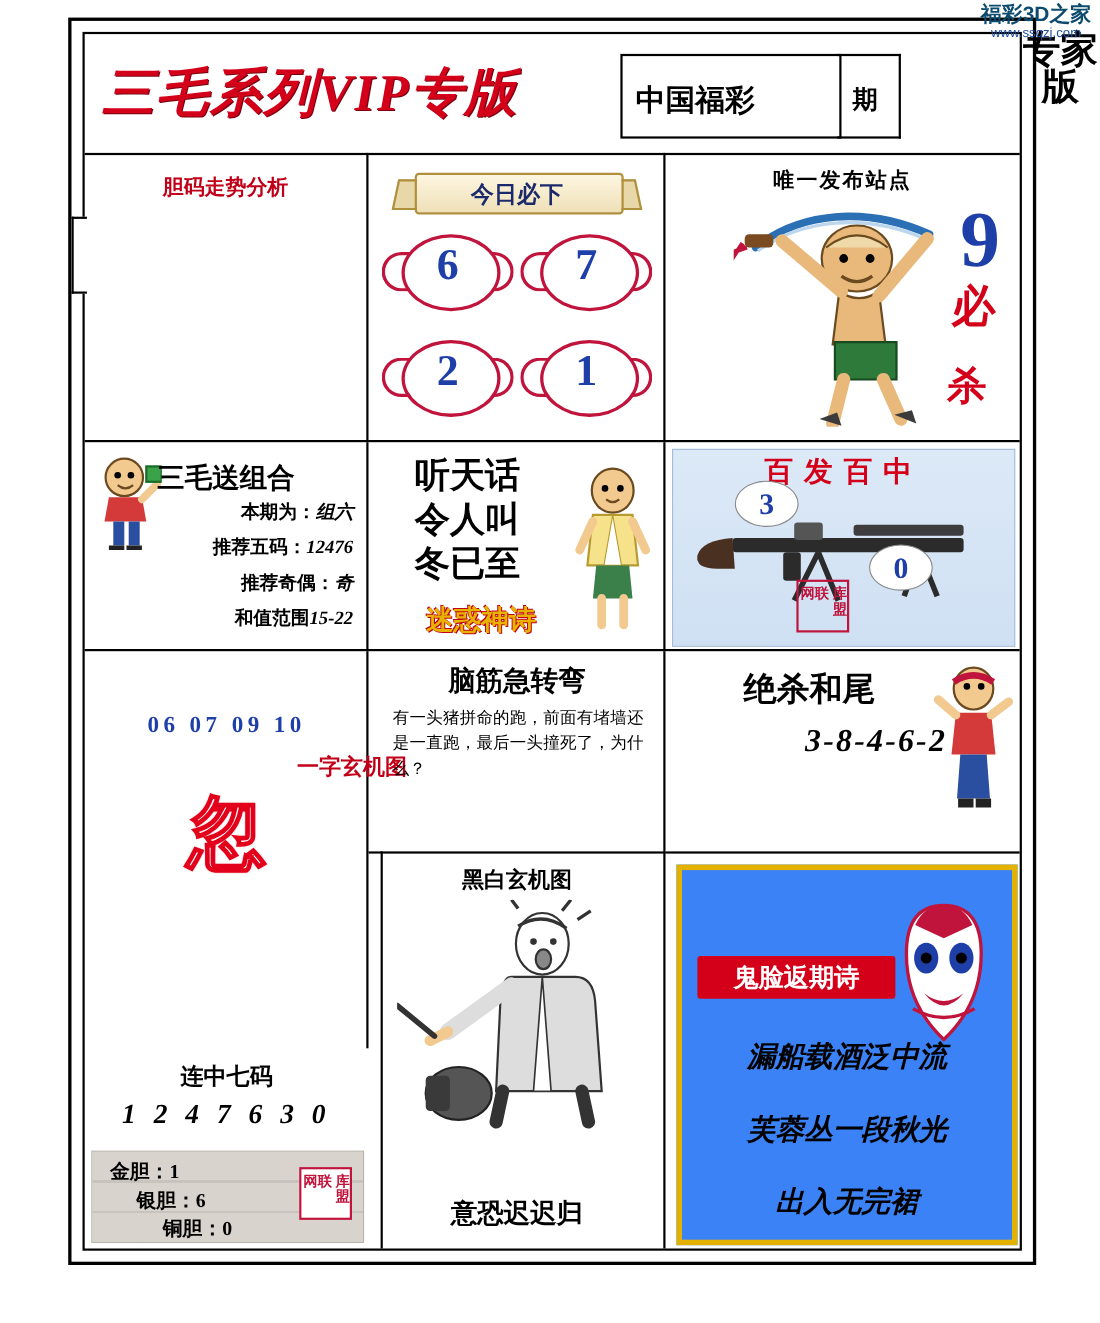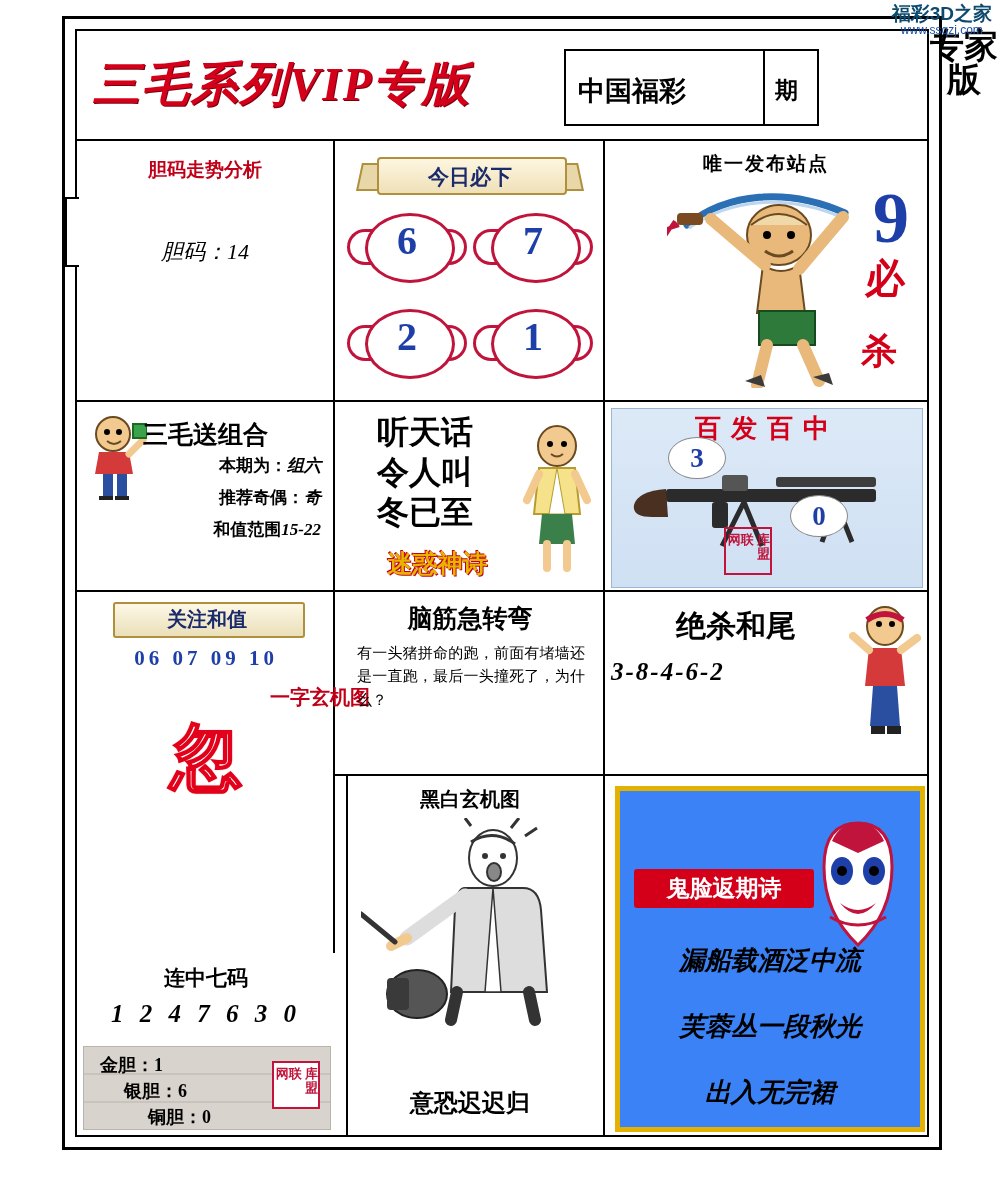--- a/index.html
+++ b/index.html
@@ -97,21 +97,21 @@
   .hezhi{position:absolute;left:0;top:54px;width:258px;text-align:center;font-size:21px;font-weight:bold;color:#1f3fa8;letter-spacing:4px;font-family:"Liberation Serif",serif;}
   .yizi{position:absolute;left:0;top:92px;width:293px;text-align:right;font-size:20px;font-weight:bold;color:#c00018;}
   .bigchar{position:absolute;left:0;top:118px;width:258px;text-align:center;font-size:72px;font-weight:bold;color:#fff;-webkit-text-stroke:2px #e2001a;text-shadow:0 0 2px #e2001a;font-family:"Liberation Serif",serif;}
 
   
   .naojin{position:absolute;left:0;top:10px;width:270px;text-align:center;font-size:25px;font-weight:bold;color:#000;}
   .riddle{position:absolute;left:22px;top:50px;width:228px;font-size:15px;line-height:1.55;color:#000;text-align:justify;}
 
   
   .juesha{position:absolute;left:6px;top:14px;width:250px;text-align:center;font-size:30px;font-weight:bold;color:#000;}
-  .jnums{position:absolute;left:6px;top:66px;width:250px;text-align:left;font-size:25px;font-style:italic;font-weight:bold;color:#000;letter-spacing:2px;}
+  .jnums{position:absolute;left:6px;top:66px;width:250px;text-align:right;font-size:29px;font-style:italic;font-weight:bold;color:#000;letter-spacing:2px;}
 
   
   .lianzhong{position:absolute;left:0;top:190px;width:258px;text-align:center;font-size:21px;font-weight:bold;color:#000;}
   .lznum{position:absolute;left:0;top:226px;width:258px;text-align:center;font-size:25px;font-style:italic;font-weight:bold;letter-spacing:5px;color:#000;}
   .tilebox{position:absolute;left:6px;top:272px;width:246px;height:82px;background:
      repeating-linear-gradient(0deg,#d8d4cd 0 26px,#c8c4bd 26px 28px),
      repeating-linear-gradient(90deg,rgba(0,0,0,.05) 0 40px,rgba(0,0,0,.12) 40px 42px);
      border:1px solid #b8b4ad;}
   .dan{position:absolute;font-size:18px;font-weight:bold;color:#000;}
 
@@ -148,21 +148,20 @@
           <div class="t">期</div>
         </div>
         <div class="expert">专家版</div>
       </div>
 
       <div class="row r1">
 
         <div class="cell c1 vsep">
           <div class="leftnotch"></div>
           <div class="hd danma-title">胆码走势分析</div>
-          <div class="danma-val">胆码：14</div>
         </div>
 
         <div class="cell c2 vsep">
           <div class="ribbon">
             <div class="tail-l"></div>
             <div class="tail-r"></div>
             <div class="body"></div>
             <div class="txt">今日必下</div>
           </div>
           <div class="numwrap">
@@ -239,20 +238,23 @@
               <path d="M44 40 l14 -14" stroke="#f2c98f" stroke-width="7" stroke-linecap="round"></path>
               <rect x="48" y="10" width="14" height="14" fill="#3aa34a" stroke="#186a25" stroke-width="2"></rect>
             </svg>
           </div>
           <div class="sanmao-title">三毛送组合</div>
           <div class="lines">
             <div class="ln">
               <span>本期为：</span><i>组六</i>
             </div>
             <div class="ln">
+              <span>推荐五码：</span><i>12476</i>
+            </div>
+            <div class="ln">
               <span>推荐奇偶：</span><i>奇</i>
             </div>
             <div class="ln">
               <span>和值范围</span><i>15-22</i>
             </div>
           </div>
         </div>
 
         <div class="cell r2c2 vsep">
           <div class="poem">
@@ -298,24 +300,20 @@
               <span>0</span>
             </div>
             <div class="stamp" style="left:112px;top:118px;">网联 库盟</div>
           </div>
         </div>
       </div>
 
       <div class="row r3">
 
         <div class="cell r3c1 vsep" style="height:361px;">
-          <div class="ribbon2">
-            <div class="body"></div>
-            <div class="txt">关注和值</div>
-          </div>
           <div class="hezhi">06  07  09  10</div>
           <div class="yizi">一字玄机图</div>
           <div class="bigchar">忽</div>
         </div>
 
         <div class="cell r3c2 vsep">
           <div class="naojin">脑筋急转弯</div>
           <div class="riddle">有一头猪拼命的跑，前面有堵墙还是一直跑，最后一头撞死了，为什么？</div>
         </div>
 

